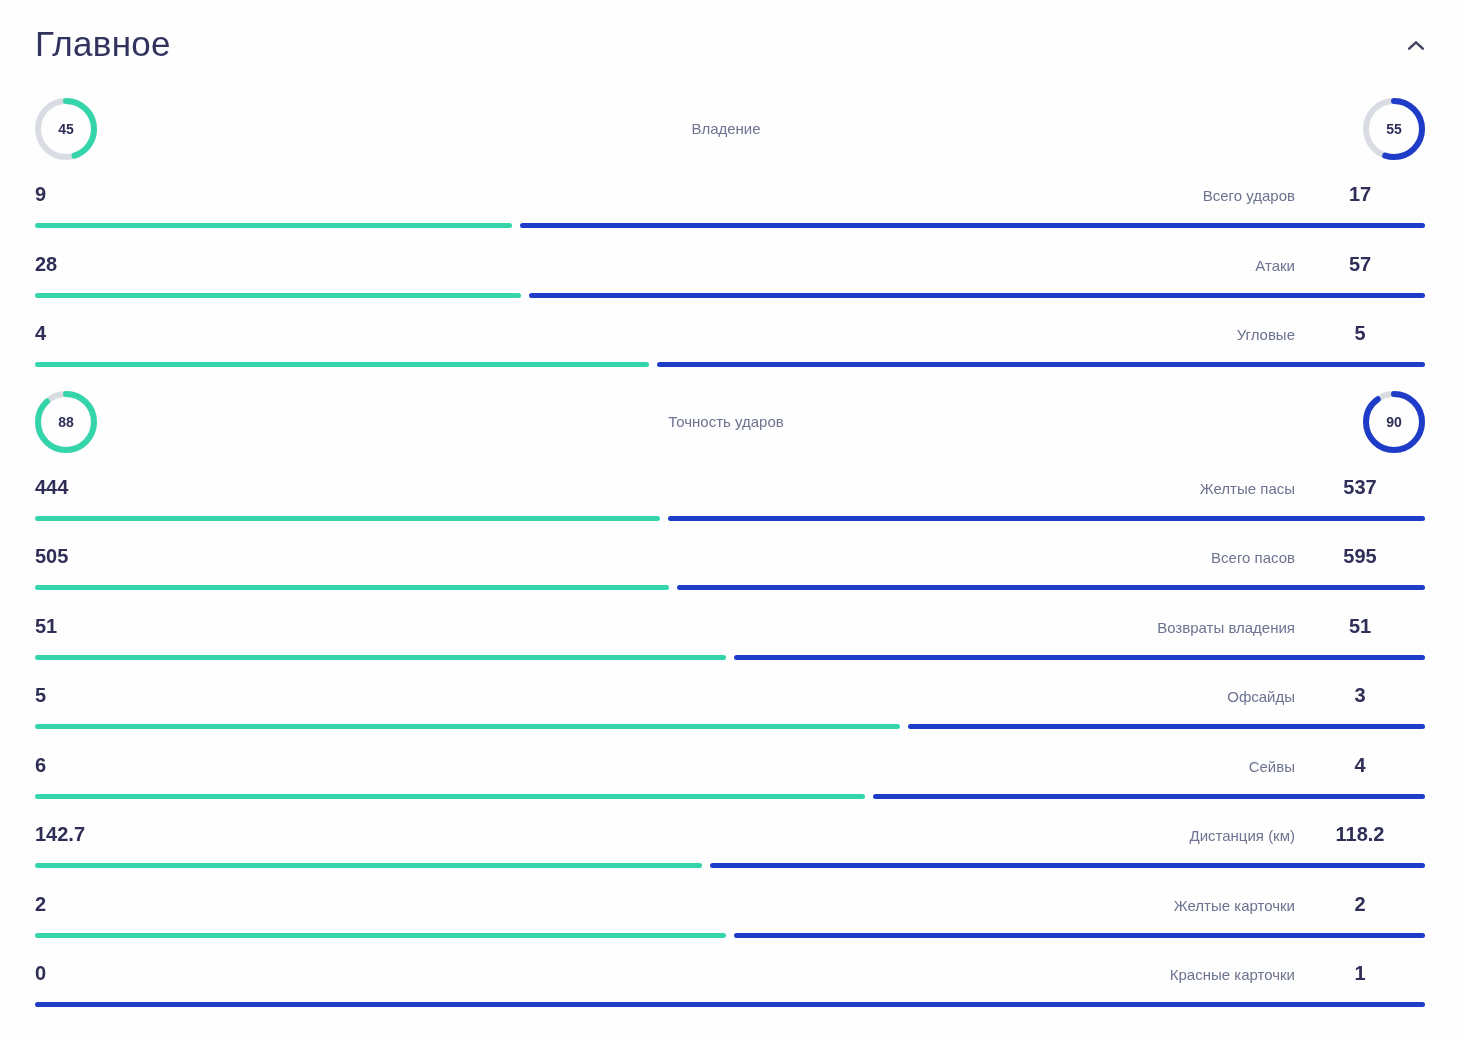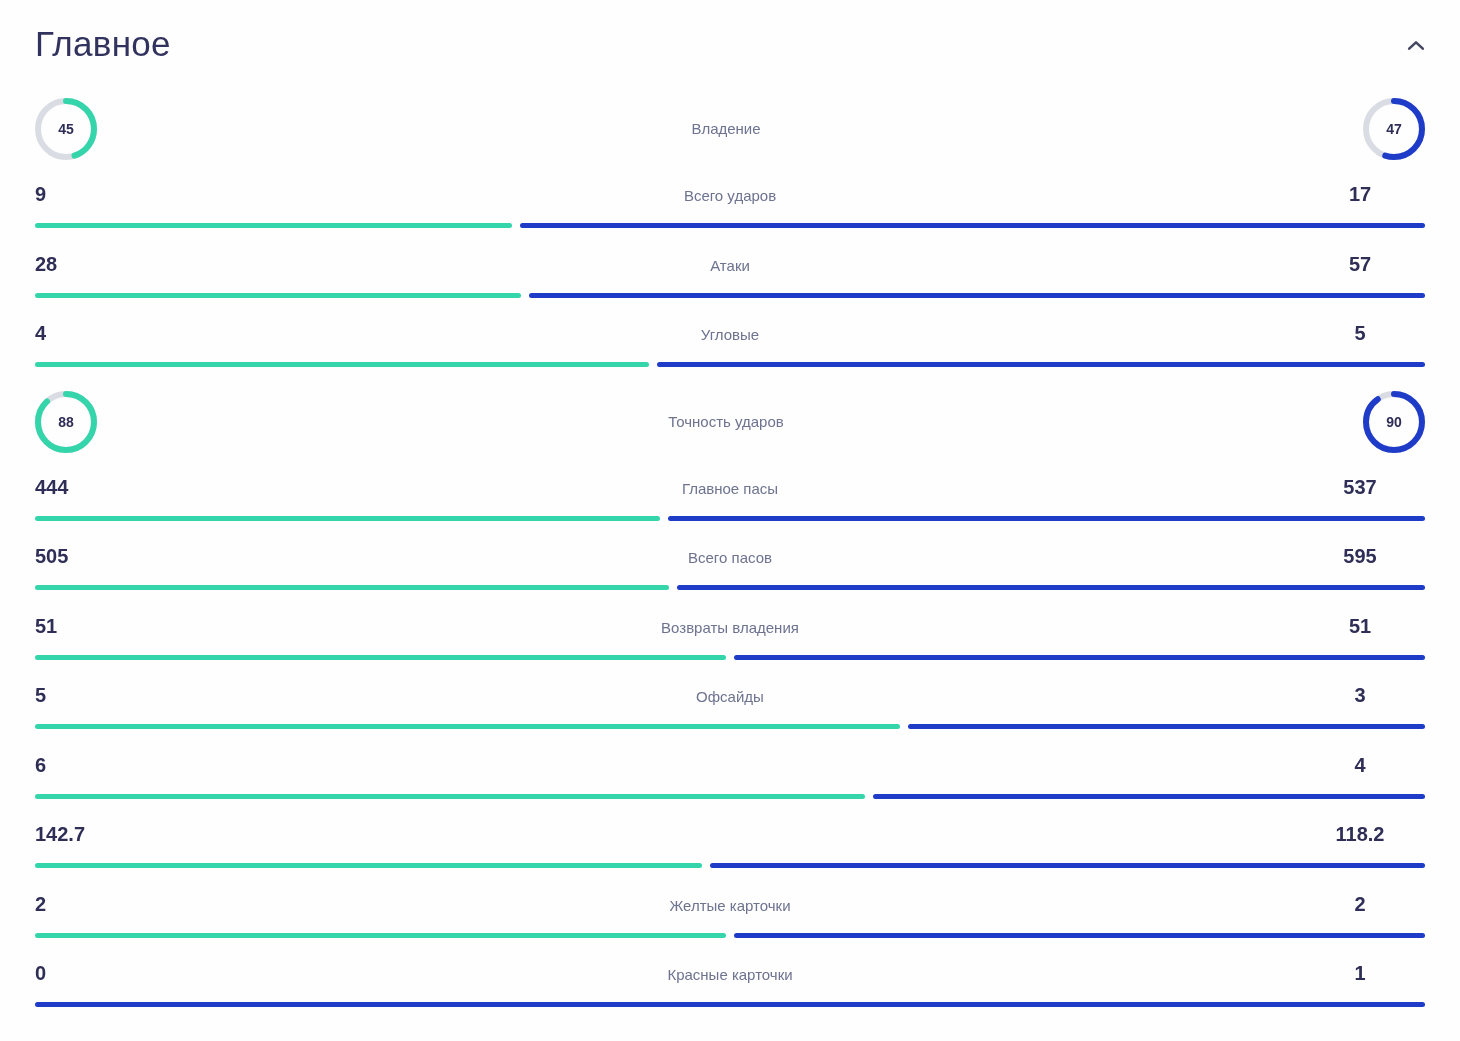--- a/index.html
+++ b/index.html
@@ -8,21 +8,21 @@
   .header{position:relative;margin:0 35px;padding-top:24px;height:66px;}
   .header h2{margin:0;font-size:35px;font-weight:500;color:#32325e;letter-spacing:.3px;}
   .collapse{position:absolute;right:-6px;top:34px;background:none;border:none;cursor:pointer;padding:6px;line-height:0;}
   .content{margin:0 35px;}
   .row{position:relative;}
   .row.ring-row{height:84px;}
   .row.bar-row{height:69.5px;}
   .vals{position:absolute;left:0;right:0;top:9px;display:flex;justify-content:space-between;align-items:baseline;}
   .val{flex:0 0 130px;font-size:20px;font-weight:700;color:#2e2e57;}
   .val.away{text-align:center;}
-  .lbl{flex:1;text-align:center;font-size:15px;color:#6d7390;}
+  .lbl{flex:1;text-align:right;font-size:15px;color:#6d7390;}
   .track{position:absolute;left:0;right:0;top:49px;height:5px;}
   .seg{position:absolute;top:0;height:5px;border-radius:3px;}
   .ringwrap{position:absolute;top:8px;width:62px;height:62px;}
   .ringwrap.home{left:0;}
   .ringwrap.away{right:0;}
   .ringval{position:absolute;inset:0;display:flex;align-items:center;justify-content:center;font-size:14px;font-weight:700;color:#2e2e57;}
   .ring-lbl{position:absolute;left:0;right:8px;top:29px;line-height:20px;text-align:center;font-size:15px;color:#6d7390;}
 </style>
 </head>
 <body>
@@ -44,21 +44,21 @@
         <circle class="prg" cx="31" cy="31" r="28" fill="none" stroke-width="6" stroke-linecap="round" transform="rotate(-90 31 31)" stroke="#35d5ab" stroke-dasharray="79.17 175.93"></circle>
       </svg>
       <div class="ringval">45</div>
     </div>
     <div class="ring-lbl">Владение</div>
     <div class="ringwrap away">
       <svg width="62" height="62" viewBox="0 0 62 62">
         <circle class="trk" cx="31" cy="31" r="28" fill="none" stroke-width="6" stroke="#d9dde3"></circle>
         <circle class="prg" cx="31" cy="31" r="28" fill="none" stroke-width="6" stroke-linecap="round" transform="rotate(-90 31 31)" stroke="#1f3cc9" stroke-dasharray="96.76 175.93"></circle>
       </svg>
-      <div class="ringval">47</div>
+      <div class="ringval">55</div>
     </div>
   </div>
       <div class="row bar-row">
     <div class="vals">
       <div class="val home">9</div>
       <div class="lbl">Всего ударов</div>
       <div class="val away">17</div>
     </div>
     <div class="track">
       <div class="seg home" style="background: rgb(53, 213, 171); left: 0px; width: calc(34.615% - 4px);"></div>
@@ -100,21 +100,21 @@
       <svg width="62" height="62" viewBox="0 0 62 62">
         <circle class="trk" cx="31" cy="31" r="28" fill="none" stroke-width="6" stroke="#d9dde3"></circle>
         <circle class="prg" cx="31" cy="31" r="28" fill="none" stroke-width="6" stroke-linecap="round" transform="rotate(-90 31 31)" stroke="#1f3cc9" stroke-dasharray="158.34 175.93"></circle>
       </svg>
       <div class="ringval">90</div>
     </div>
   </div>
       <div class="row bar-row">
     <div class="vals">
       <div class="val home">444</div>
-      <div class="lbl">Главное пасы</div>
+      <div class="lbl">Желтые пасы</div>
       <div class="val away">537</div>
     </div>
     <div class="track">
       <div class="seg home" style="background: rgb(53, 213, 171); left: 0px; width: calc(45.26% - 4px);"></div>
       <div class="seg away" style="background: rgb(31, 60, 201); left: calc(45.26% + 4px); right: 0px;"></div>
     </div>
   </div>
       <div class="row bar-row">
     <div class="vals">
       <div class="val home">505</div>
@@ -144,30 +144,32 @@
       <div class="val away">3</div>
     </div>
     <div class="track">
       <div class="seg home" style="background: rgb(53, 213, 171); left: 0px; width: calc(62.5% - 4px);"></div>
       <div class="seg away" style="background: rgb(31, 60, 201); left: calc(62.5% + 4px); right: 0px;"></div>
     </div>
   </div>
       <div class="row bar-row">
     <div class="vals">
       <div class="val home">6</div>
+      <div class="lbl">Сейвы</div>
       <div class="val away">4</div>
     </div>
     <div class="track">
       <div class="seg home" style="background: rgb(53, 213, 171); left: 0px; width: calc(60% - 4px);"></div>
       <div class="seg away" style="background: rgb(31, 60, 201); left: calc(60% + 4px); right: 0px;"></div>
     </div>
   </div>
       <div class="row bar-row">
     <div class="vals">
       <div class="val home">142.7</div>
+      <div class="lbl">Дистанция (км)</div>
       <div class="val away">118.2</div>
     </div>
     <div class="track">
       <div class="seg home" style="background: rgb(53, 213, 171); left: 0px; width: calc(48.294% - 4px);"></div>
       <div class="seg away" style="background: rgb(31, 60, 201); left: calc(48.294% + 4px); right: 0px;"></div>
     </div>
   </div>
       <div class="row bar-row">
     <div class="vals">
       <div class="val home">2</div>

